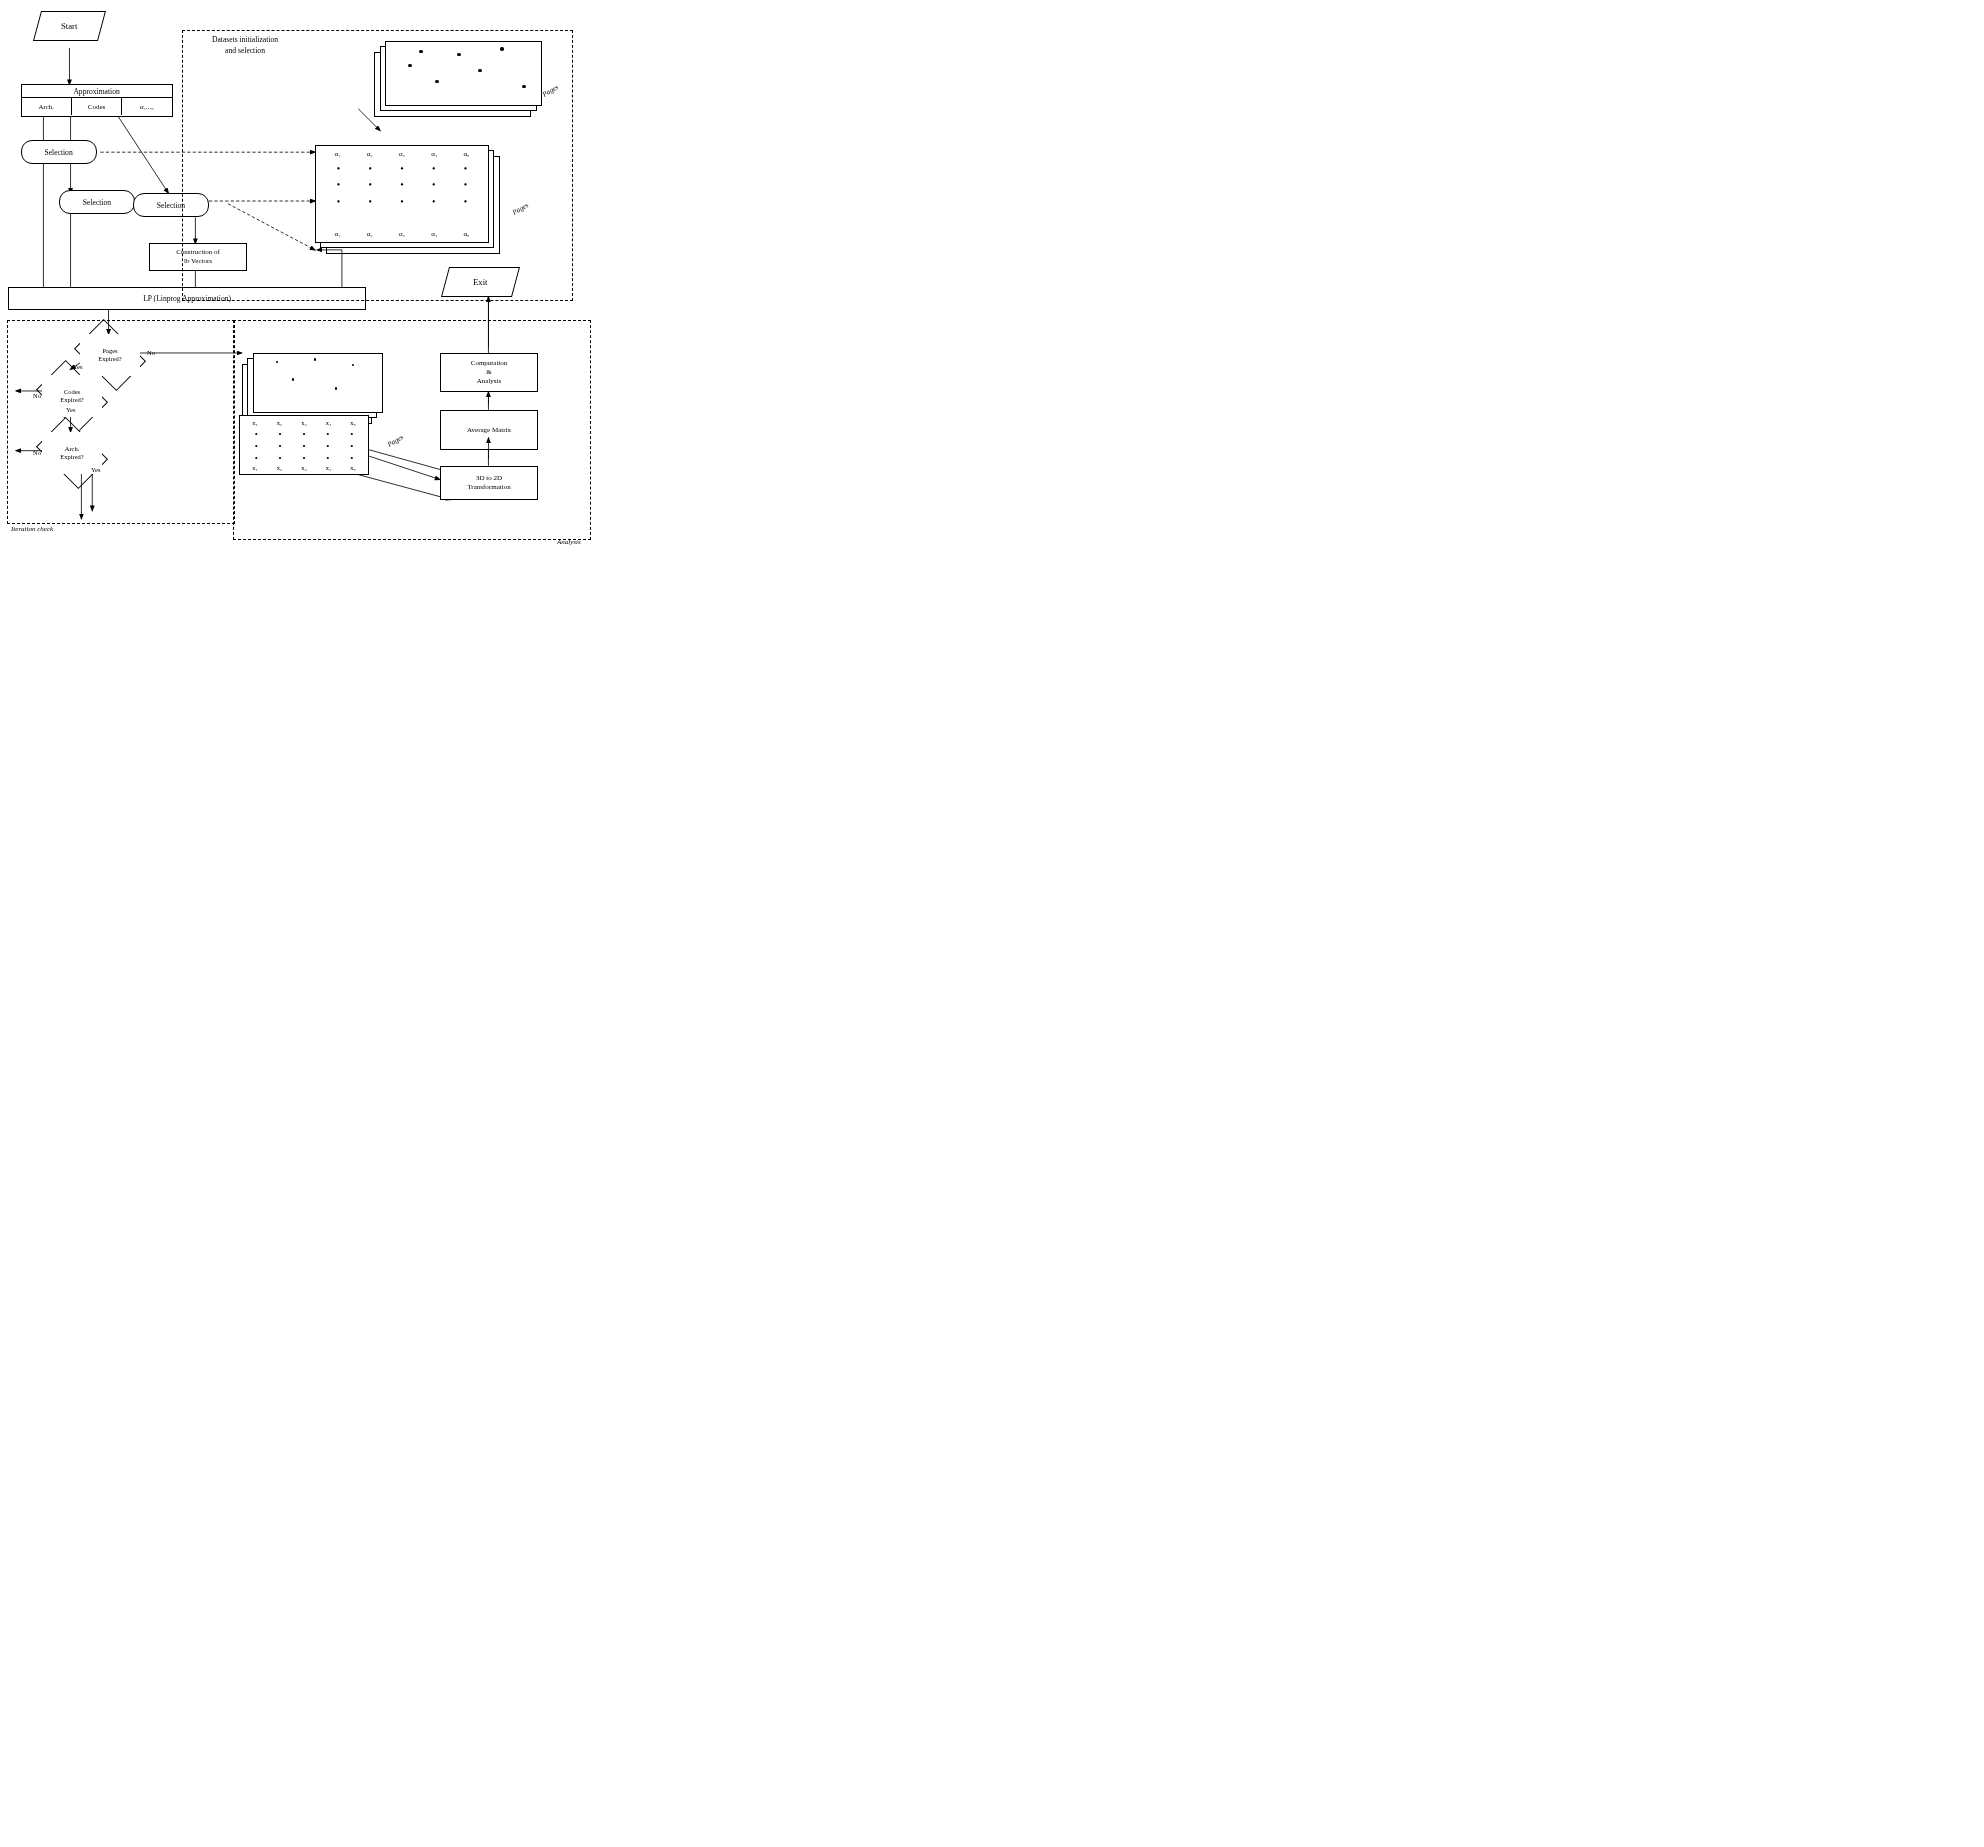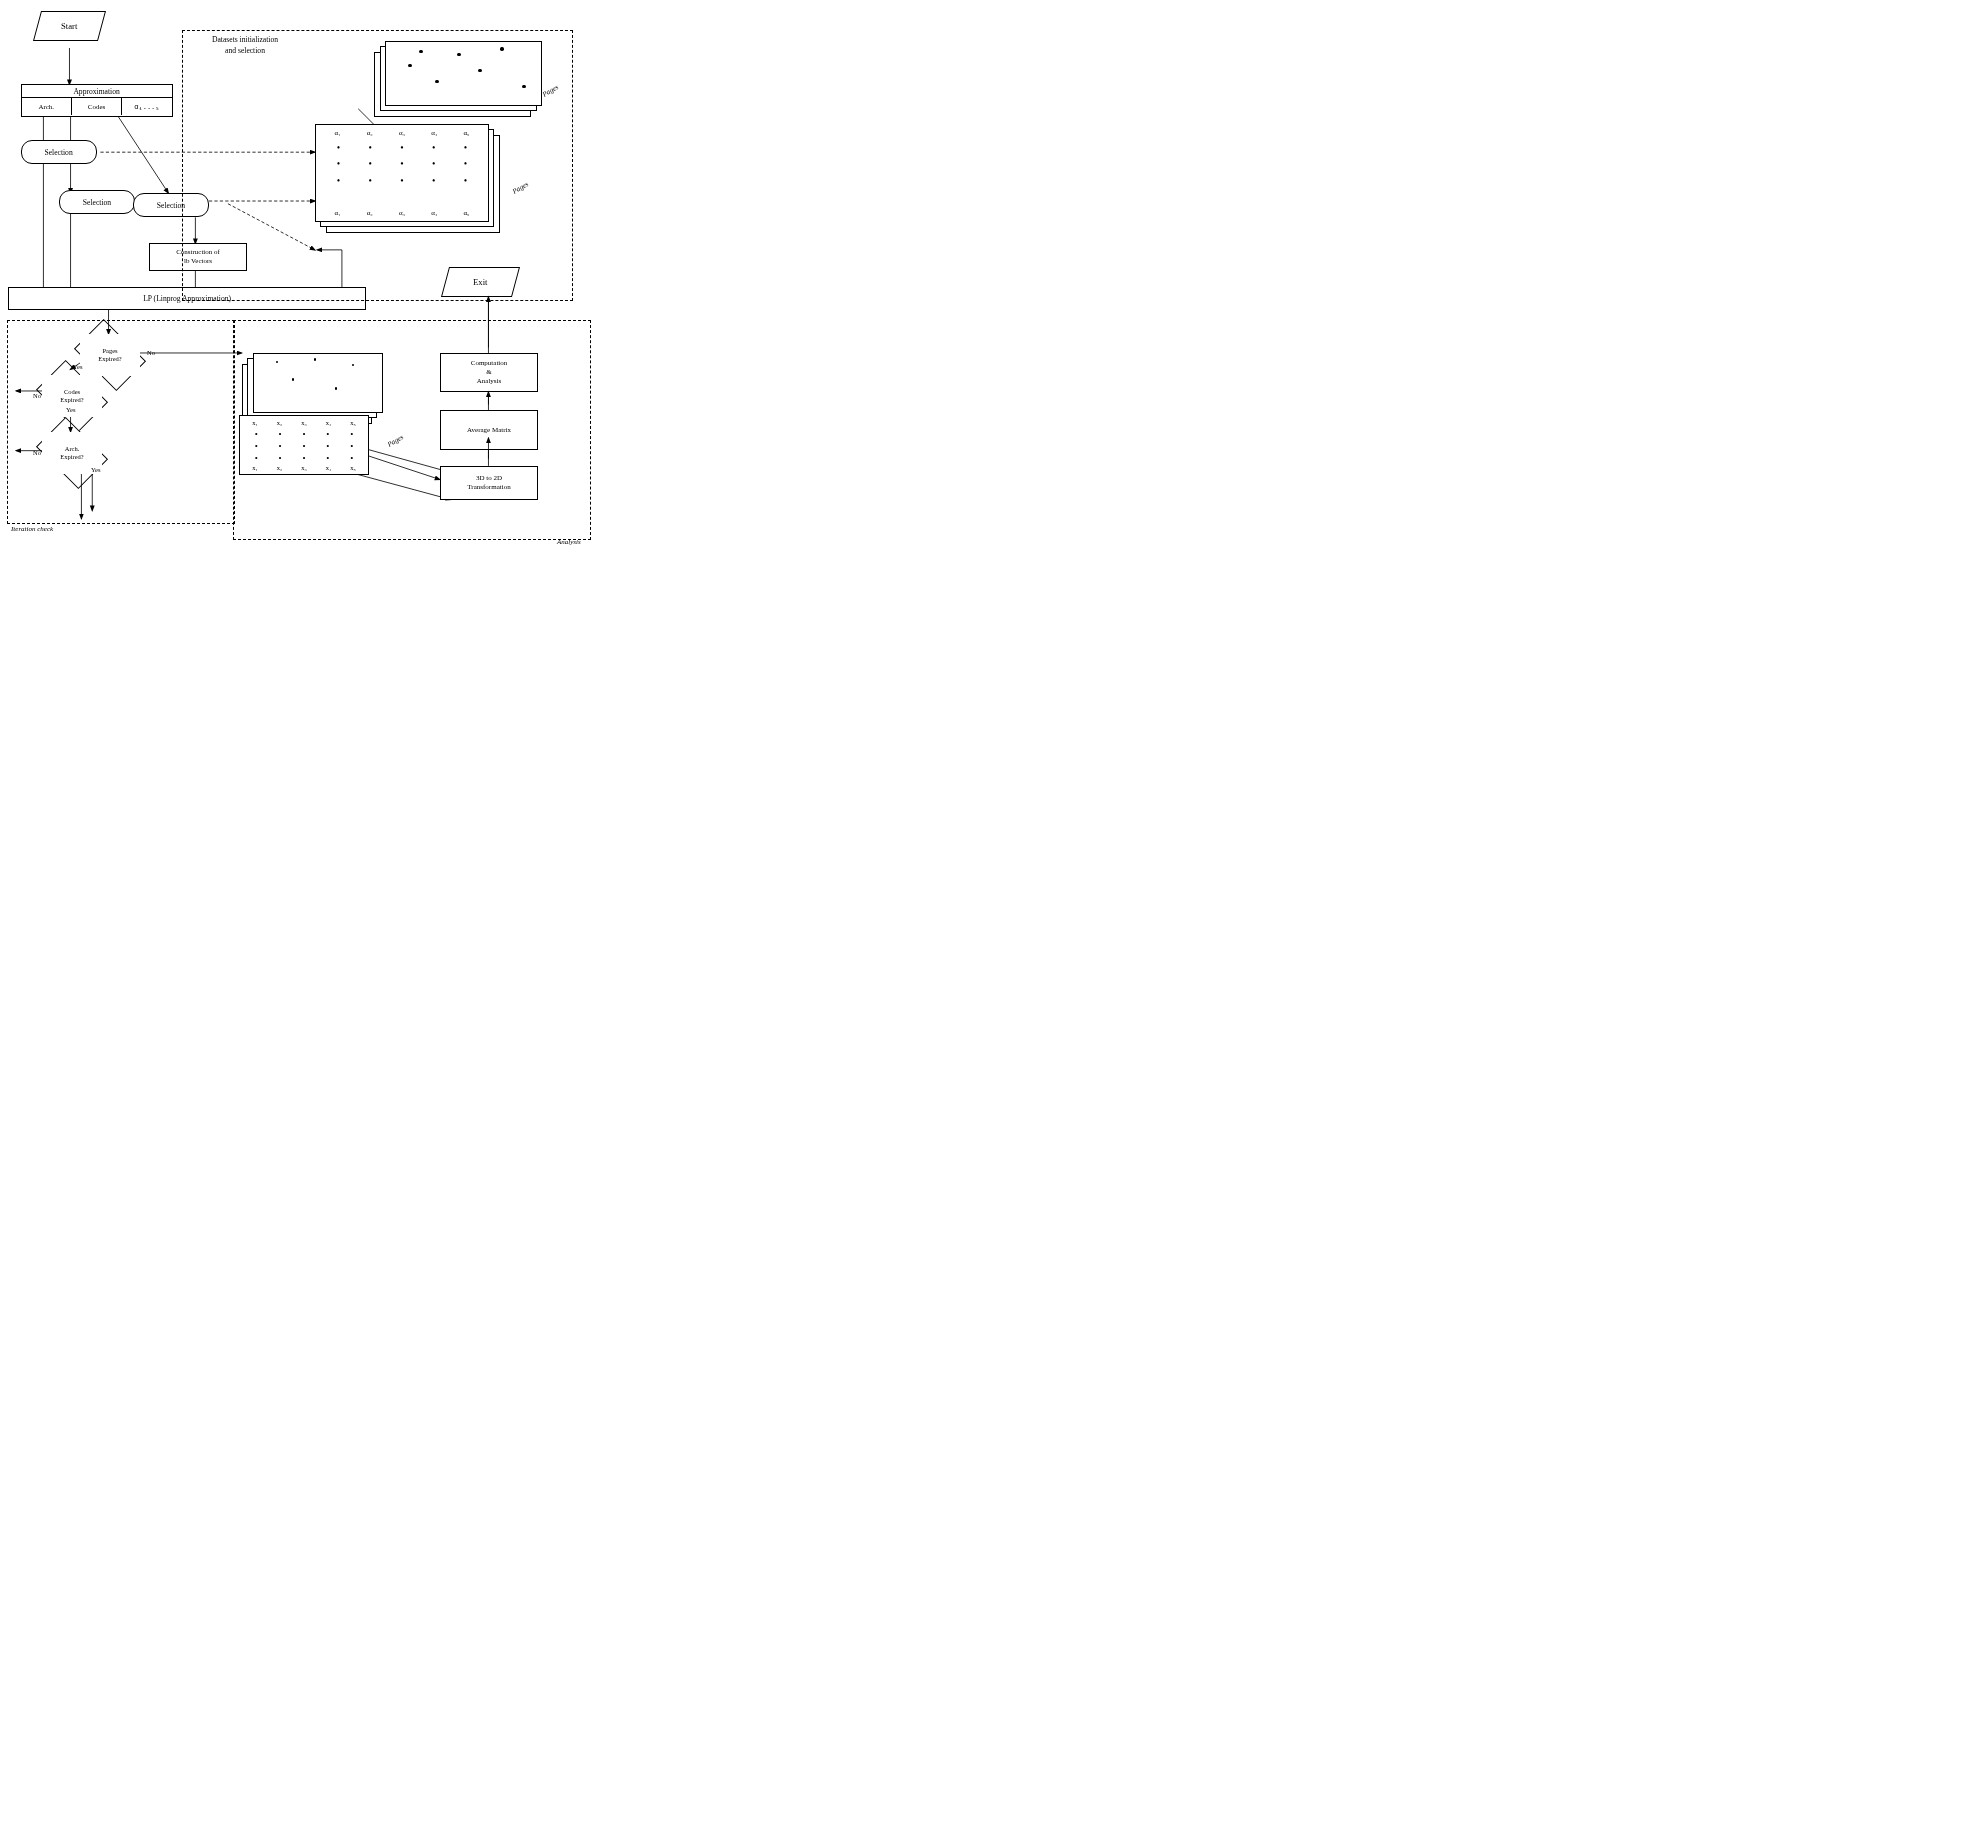--- a/index.html
+++ b/index.html
@@ -173,21 +173,21 @@
       <span>Approximation</span>
     </div>
 
     <div style="display:flex; height:calc(100% - 14px);">
       <div style="flex:1; border-right:1.1px solid #000; display:flex; align-items:center; justify-content:center; font-size:7px;">
         <span>Arch.</span>
       </div>
       <div style="flex:1; border-right:1.1px solid #000; display:flex; align-items:center; justify-content:center; font-size:7px;">
         <span>Codes</span>
       </div>
-      <div style="flex:1; display:flex; align-items:center; justify-content:center; font-size:7px;font-family:Liberation Mono, monospace;">
+      <div style="flex:1; display:flex; align-items:center; justify-content:center; font-size:7px;">
         <span>α₁...₅</span>
       </div>
     </div>
   </div>
 
   <div class="rounded-rect" style="
     top:140px; left:20.6px; width:76px; height:24.4px; font-size:7.6px;">
     <span>Selection</span>
   </div>
 
@@ -267,21 +267,21 @@
     <div style="position:absolute; top:5.4px; left:11px; width:157px; height:65px; border:1.1px solid #000; background:#fff; z-index:-1;"></div>
     <div style="position:absolute; top:11px; left:5.4px; width:157px; height:65px; border:1.1px solid #000; background:#fff; z-index:-2;"></div>
 
     <div style="
       position:absolute; top:46px; right:0px; font-size:7px; font-style:italic; transform:rotate(-30deg);">
       <span>Pages</span>
     </div>
   </div>
 
   <div style="
-    position:absolute; top:124px; left:315px; width:206px; height:125px;">
+    position:absolute; top:145px; left:315px; width:206px; height:125px;">
 
     <div style="position:absolute; top:11px; left:11px; width:174px; height:98px; border:1.1px solid #000; background:#fff; z-index:-2;"></div>
     <div style="position:absolute; top:5.4px; left:5.4px; width:174px; height:98px; border:1.1px solid #000; background:#fff; z-index:-1;"></div>
 
     <div style="position:absolute; top:0; left:0; width:174px; height:98px; border:1.1px solid #000; background:#fff;">
 
       <div style="position:absolute; top:4.3px; left:0; width:100%; display:flex; justify-content:space-around; font-size:7px; padding:0 5.4px;">
         <span>α₁</span>
           <span>α₂</span>
           <span>α₃</span>

